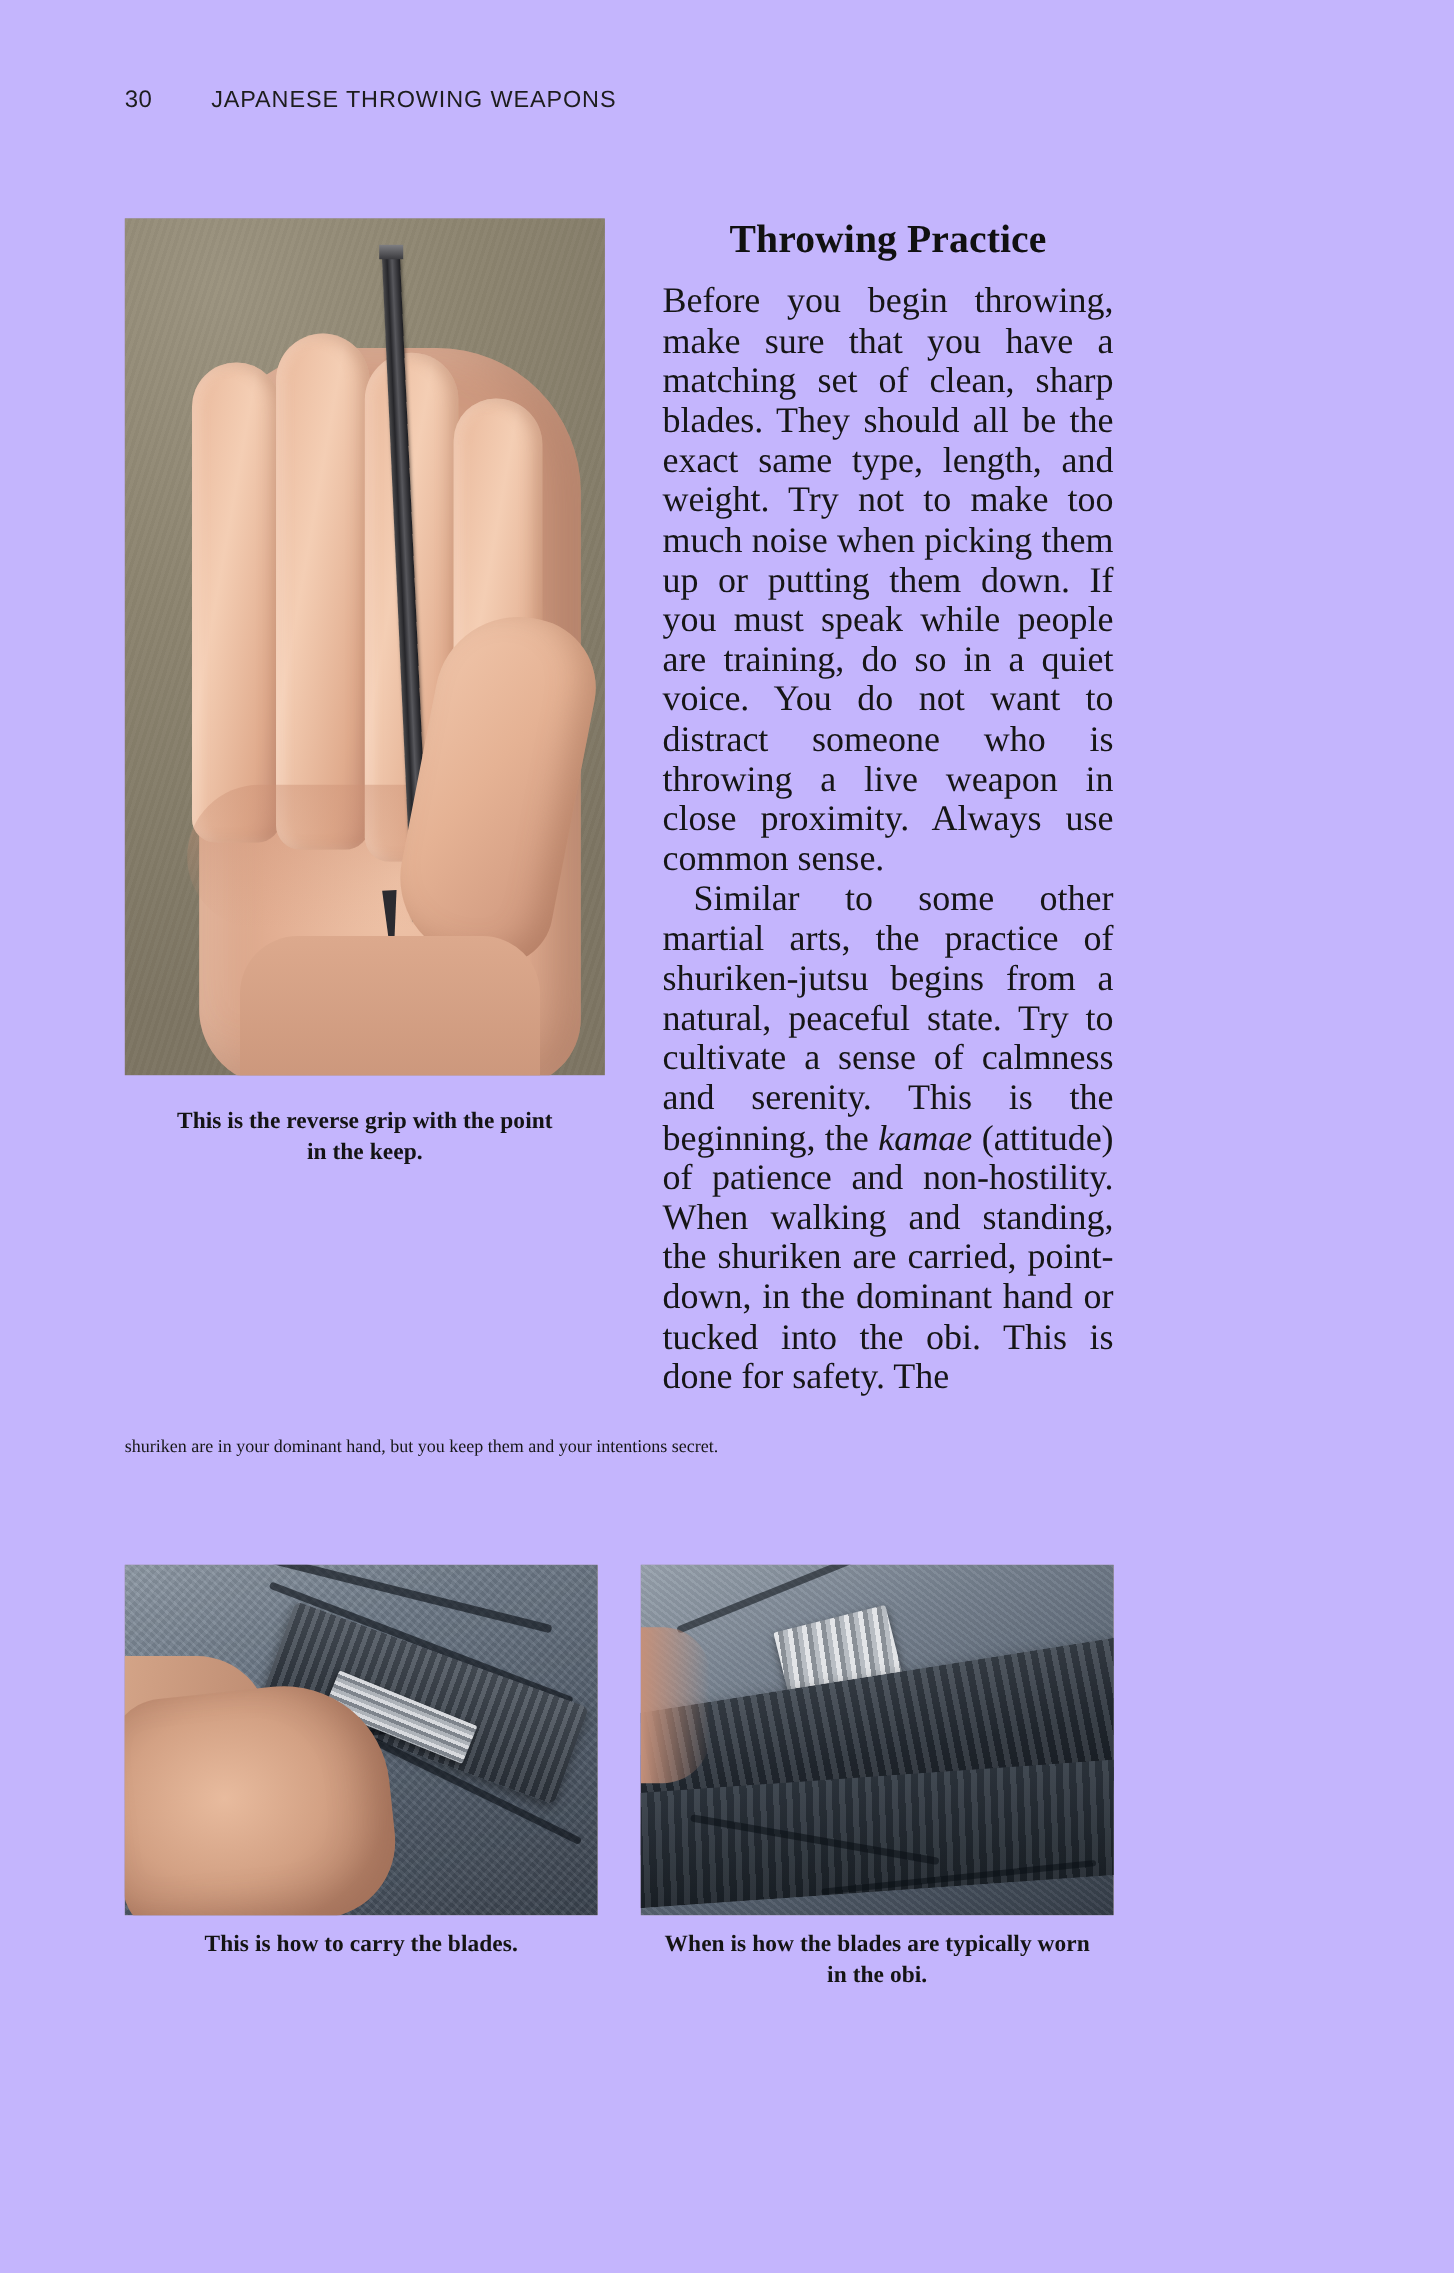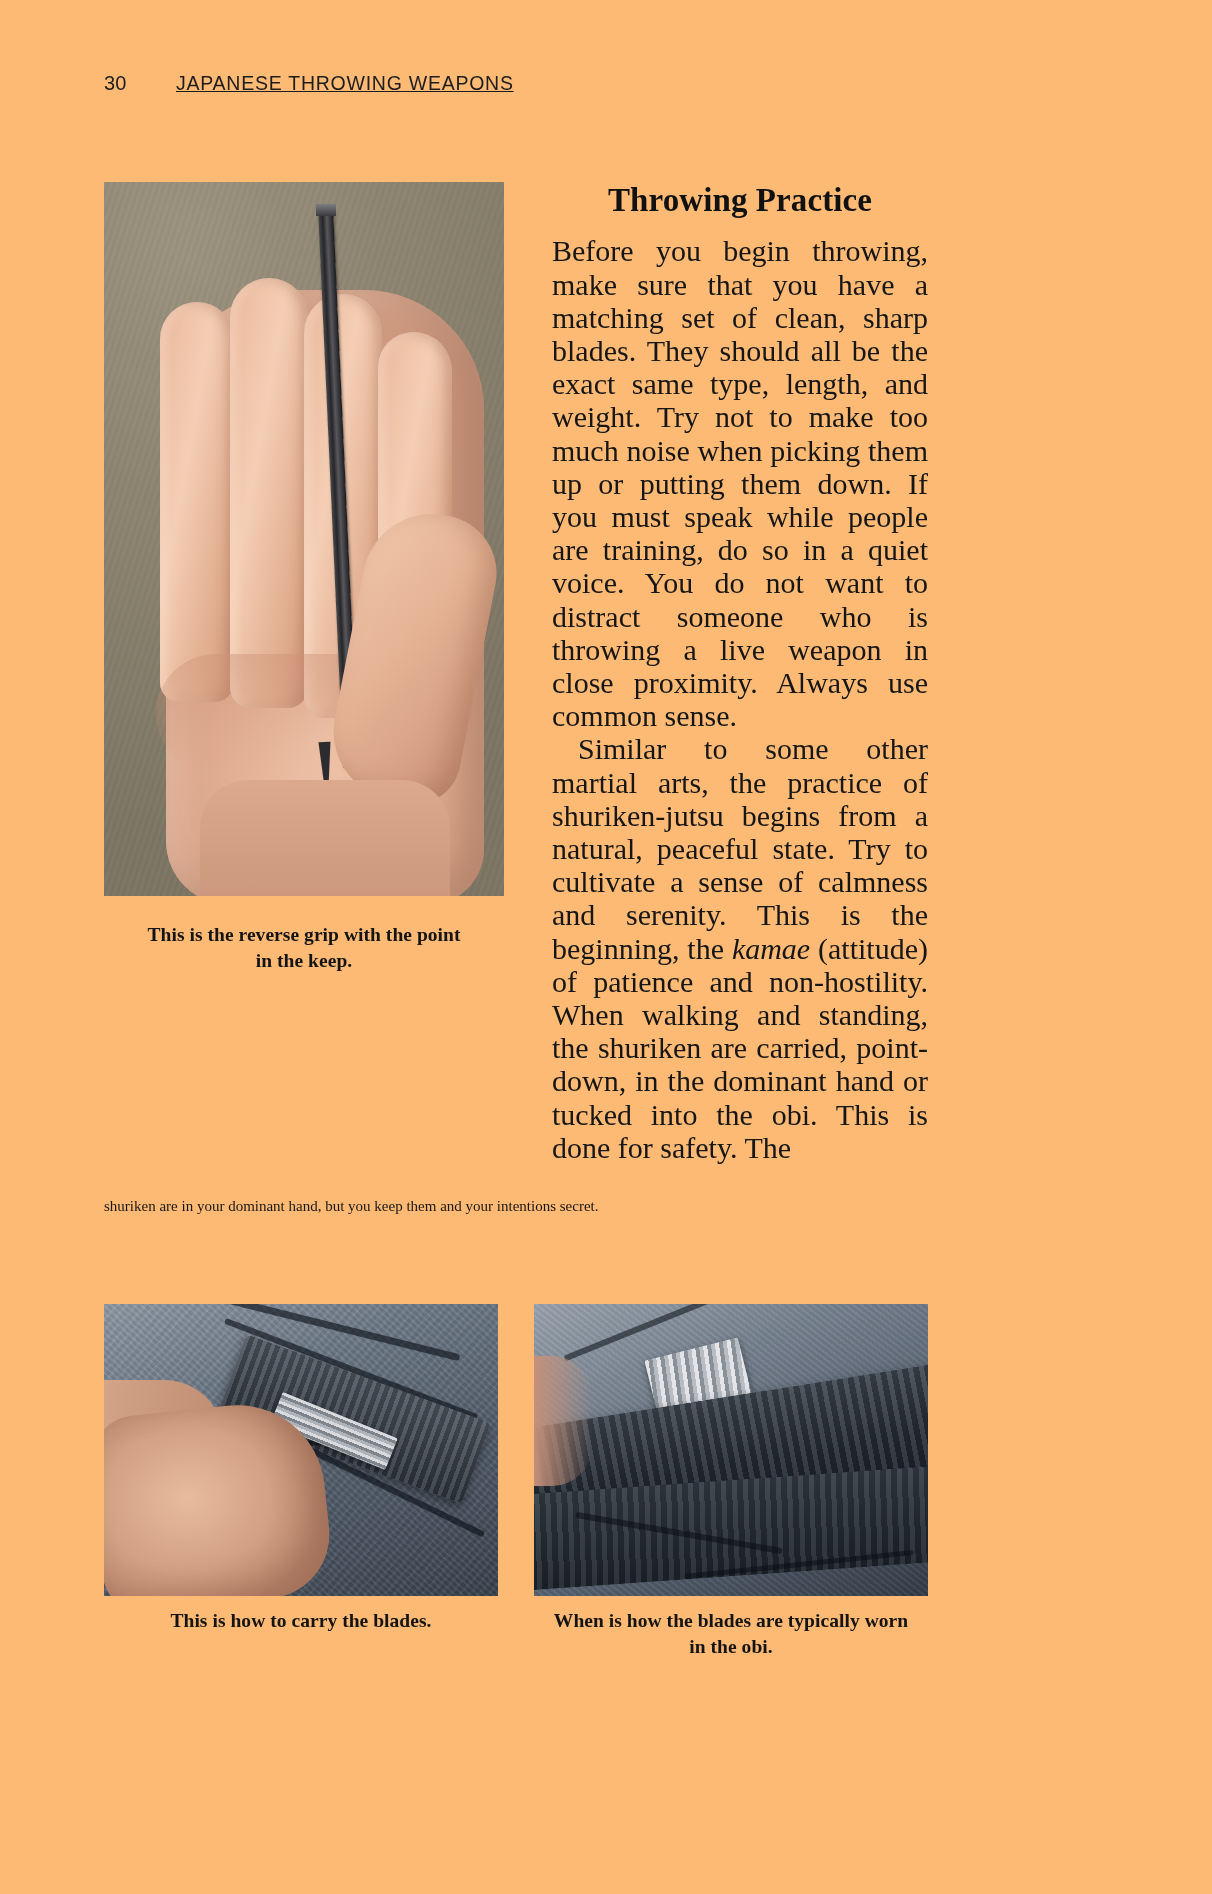--- a/index.html
+++ b/index.html
@@ -4,21 +4,21 @@
 <style>
   html, body {
     margin: 0;
     padding: 0;
     background: #ffffff;
   }
   .page {
     position: relative;
     width: 1212px;
     height: 1894px;
-    background: #fdba74;
+    background: #c4b5fd;
     font-family: "Liberation Serif", "DejaVu Serif", serif;
     color: #1a1a1a;
     overflow: hidden;
   }
 
   
   .running-head {
     position: absolute;
     left: 104px;
     top: 72px;
@@ -30,21 +30,20 @@
     color: #1d1d1d;
   }
   .folio {
     width: 72px;
     font-size: 20px;
     letter-spacing: 0.2px;
   }
   .head-title {
     font-size: 19.5px;
     letter-spacing: 0.75px;
-    text-decoration: underline;
   }
 
   
   .top-block {
     position: absolute;
     left: 104px;
     top: 182px;
     width: 824px;
   }
 

